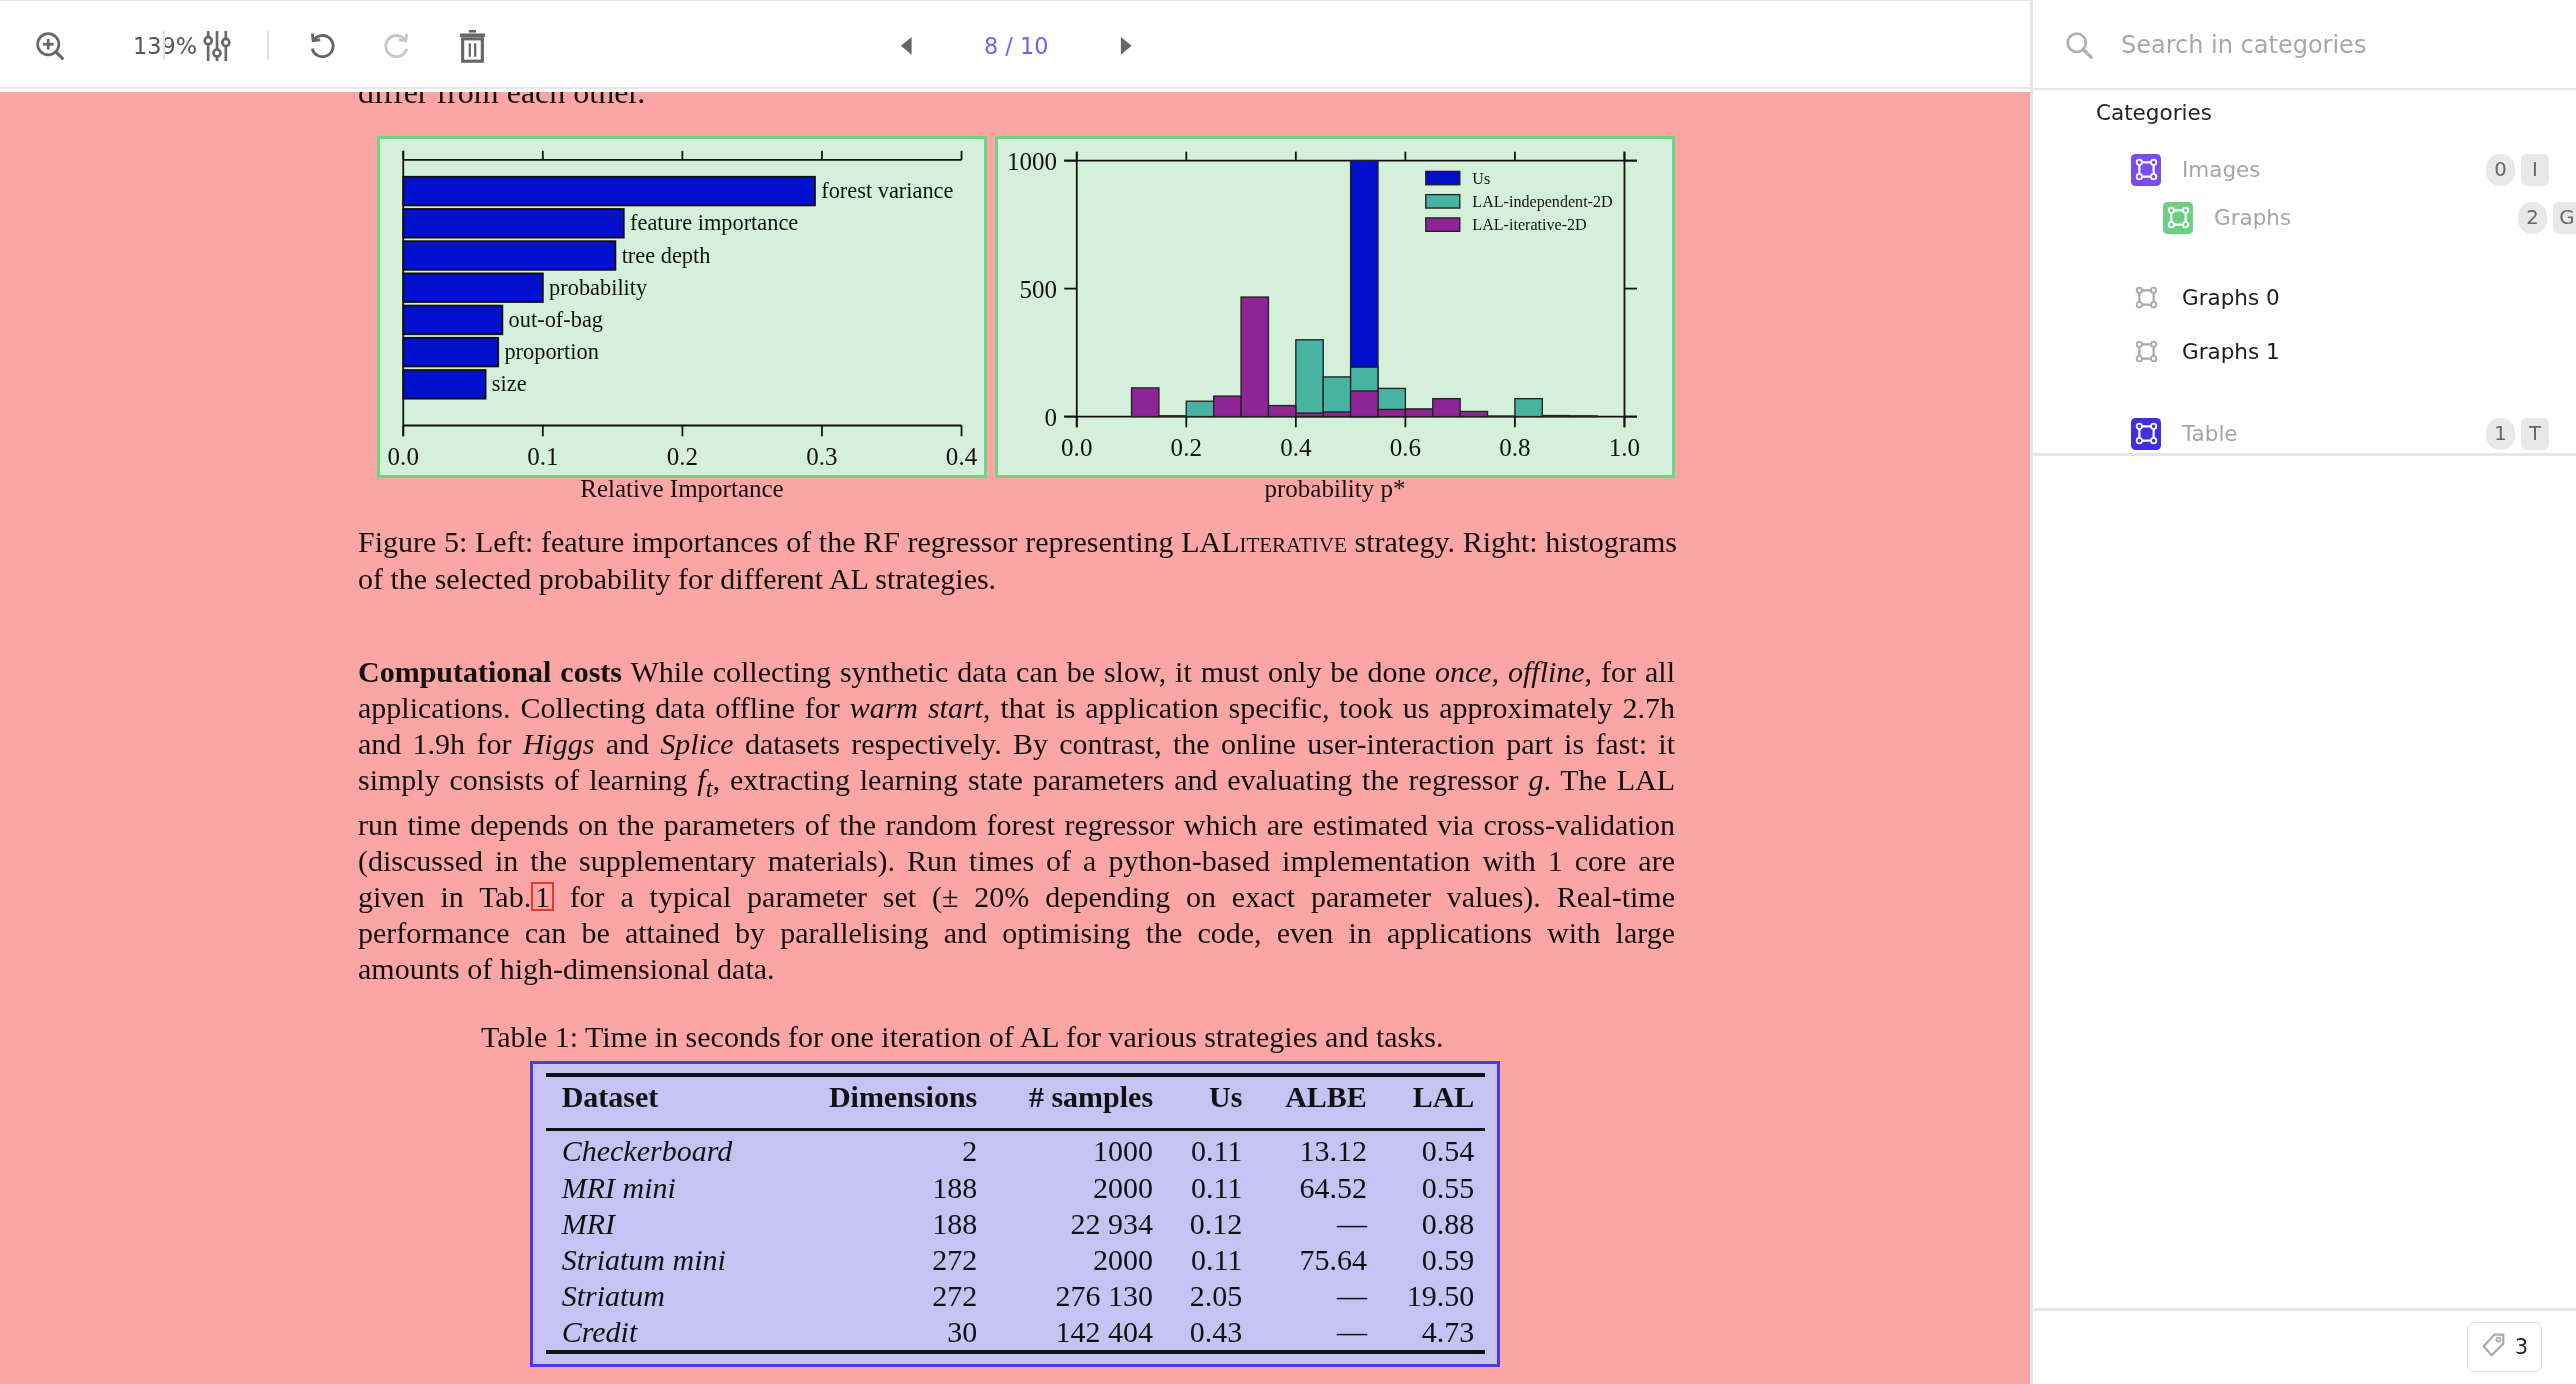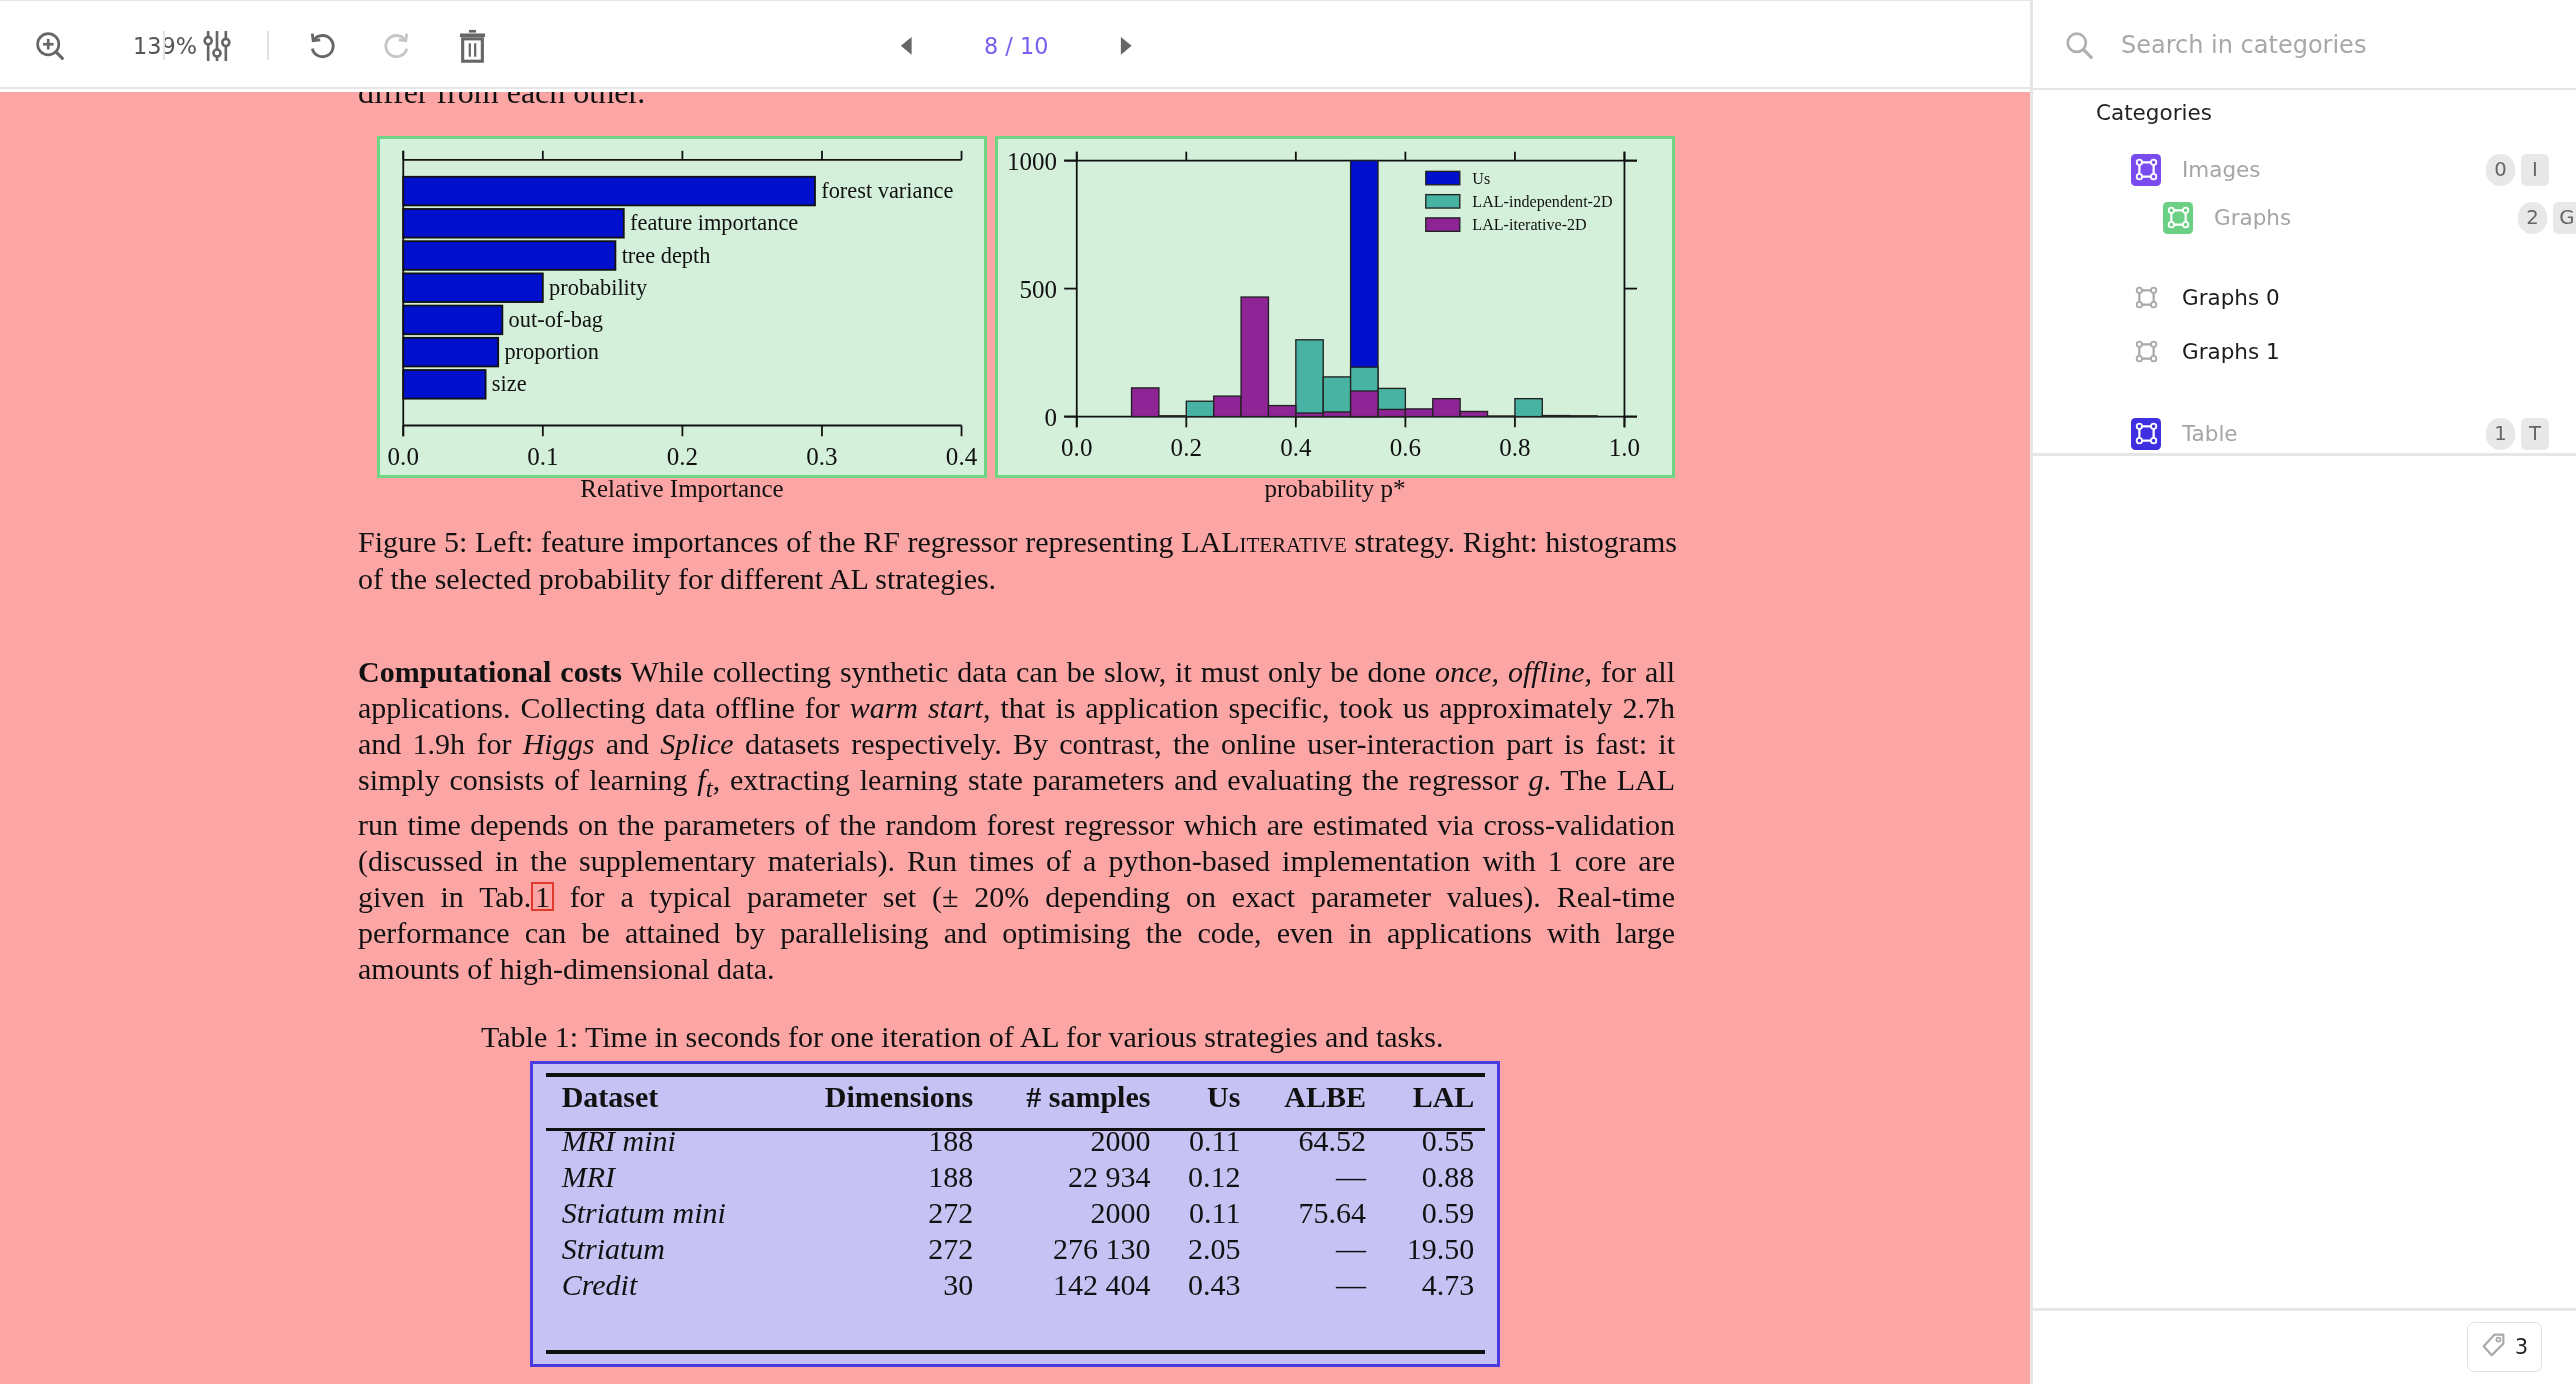--- a/index.html
+++ b/index.html
@@ -260,20 +260,28 @@
           <tr id="thead-row">
             <th class="l">Dataset</th>
             <th class="r">Dimensions</th>
             <th class="r"># samples</th>
             <th class="r">Us</th>
             <th class="r">ALBE</th>
             <th class="r">LAL</th>
           </tr>
         </thead>
       <tbody id="tbody">
+          <tr class="first">
+            <td class="l it">Checkerboard</td>
+            <td class="r">2</td>
+            <td class="r">1000</td>
+            <td class="r">0.11</td>
+            <td class="r">13.12</td>
+            <td class="r">0.54</td>
+          </tr>
           <tr>
             <td class="l it">MRI mini</td>
             <td class="r">188</td>
             <td class="r">2000</td>
             <td class="r">0.11</td>
             <td class="r">64.52</td>
             <td class="r">0.55</td>
           </tr>
           <tr>
             <td class="l it">MRI</td>

